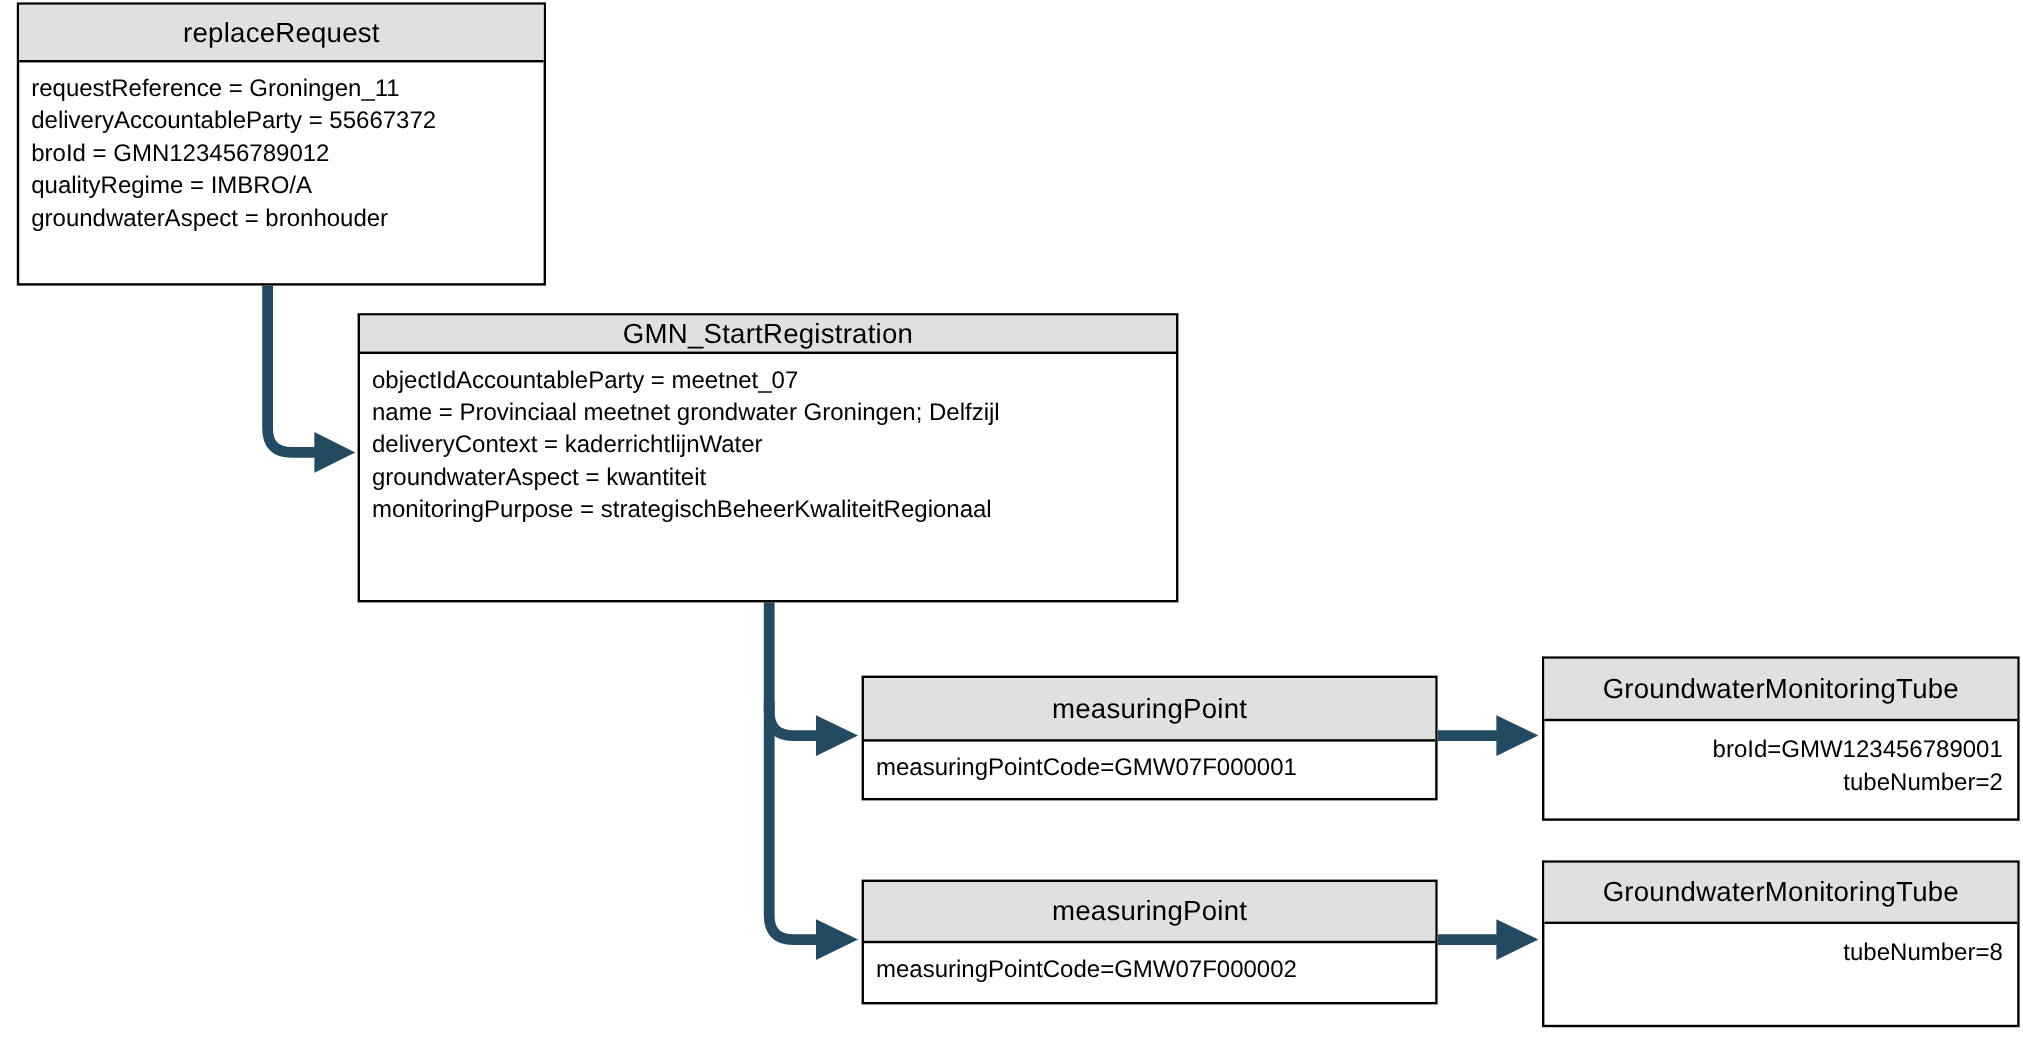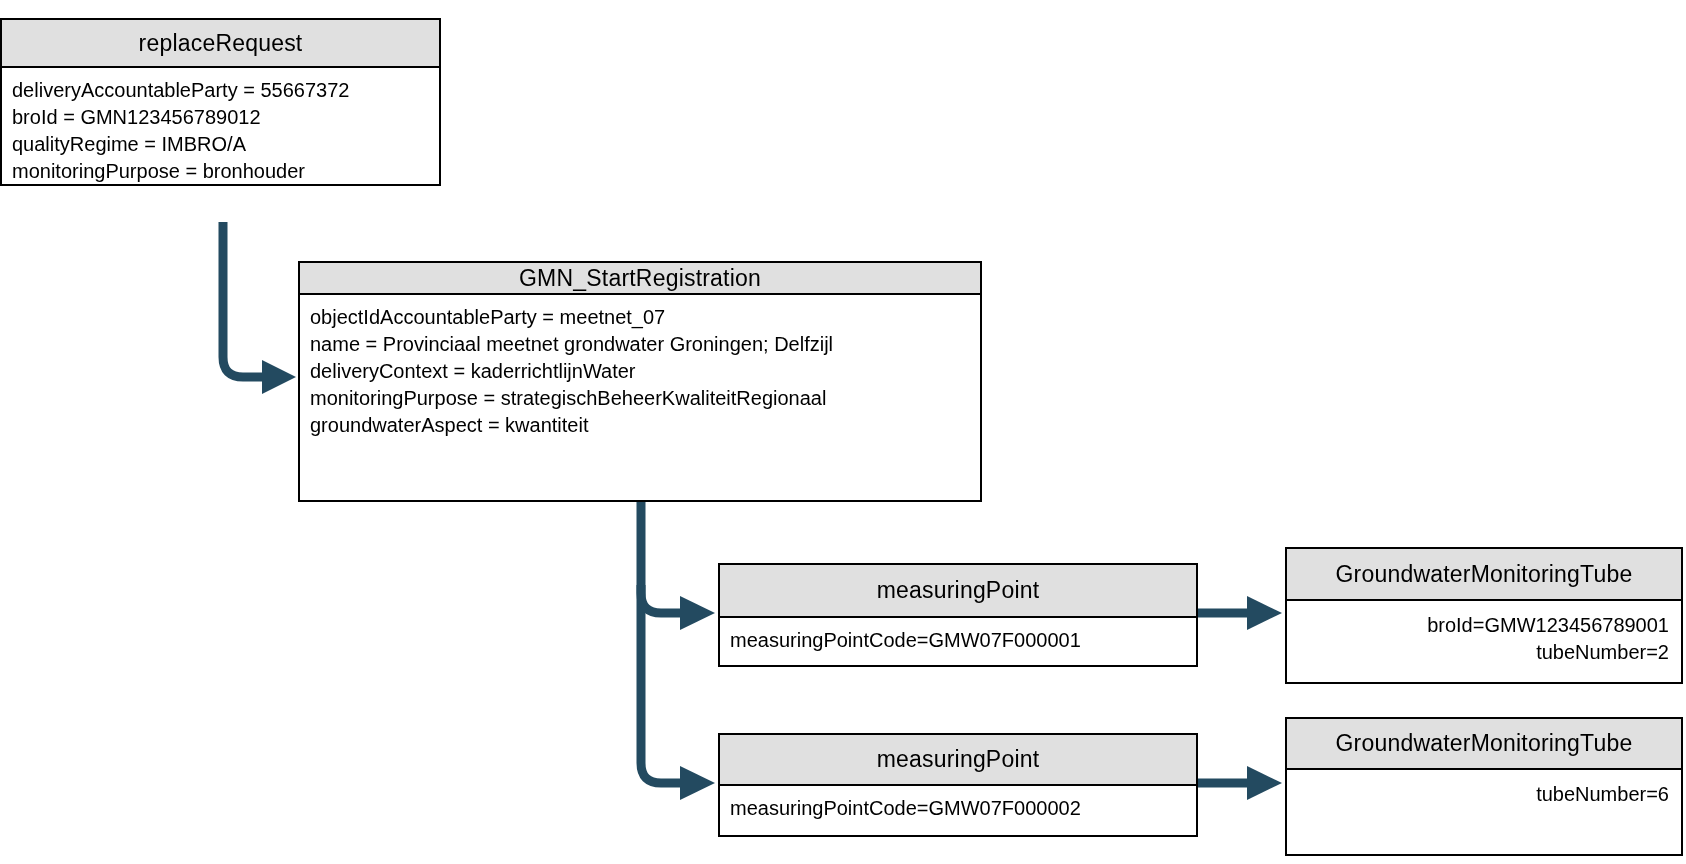--- a/index.html
+++ b/index.html
@@ -79,38 +79,39 @@
     <path class="connector" d="M641 585 L641 593 Q641 613 661 613 L682 613"></path>
     <polygon class="arrowhead" points="680,596 680,630 715,613"></polygon>
 
     <path class="connector" d="M1198 613 L1249 613"></path>
     <polygon class="arrowhead" points="1247,596 1247,630 1282,613"></polygon>
 
     <path class="connector" d="M1198 783 L1249 783"></path>
     <polygon class="arrowhead" points="1247,766 1247,800 1282,783"></polygon>
   </svg>
 
-  <div class="uml-box" style="left:0px; top:2px; width:441px; height:168px;margin-top:16px;">
+  <div class="uml-box" style="left:14px; top:2px; width:441px; height:236px;">
     <div class="uml-header" style="height:48px;">replaceRequest</div>
     <div class="uml-body">
+      <div>requestReference = Groningen_11</div>
       <div>deliveryAccountableParty = 55667372</div>
       <div>broId = GMN123456789012</div>
       <div>qualityRegime = IMBRO/A</div>
-      <div>monitoringPurpose = bronhouder</div>
+      <div>groundwaterAspect = bronhouder</div>
     </div>
   </div>
 
   <div class="uml-box" style="left:298px; top:261px; width:684px; height:241px;">
     <div class="uml-header" style="height:32px;">GMN_StartRegistration</div>
     <div class="uml-body">
       <div>objectIdAccountableParty = meetnet_07</div>
       <div>name = Provinciaal meetnet grondwater Groningen; Delfzijl</div>
       <div>deliveryContext = kaderrichtlijnWater</div>
+      <div>groundwaterAspect = kwantiteit</div>
       <div>monitoringPurpose = strategischBeheerKwaliteitRegionaal</div>
-      <div>groundwaterAspect = kwantiteit</div>
     </div>
   </div>
 
   <div class="uml-box" style="left:718px; top:563px; width:480px; height:104px;">
     <div class="uml-header" style="height:53px;">measuringPoint</div>
     <div class="uml-body">
       <div>measuringPointCode=GMW07F000001</div>
     </div>
   </div>
 
@@ -125,17 +126,17 @@
   <div class="uml-box" style="left:718px; top:733px; width:480px; height:104px;">
     <div class="uml-header" style="height:51px;">measuringPoint</div>
     <div class="uml-body">
       <div>measuringPointCode=GMW07F000002</div>
     </div>
   </div>
 
   <div class="uml-box" style="left:1285px; top:717px; width:398px; height:139px;">
     <div class="uml-header" style="height:51px;">GroundwaterMonitoringTube</div>
     <div class="uml-body pad-lg">
-      <div>tubeNumber=6</div>
+      <div>tubeNumber=8</div>
     </div>
   </div>
 
 </div>
 
 </body></html>

